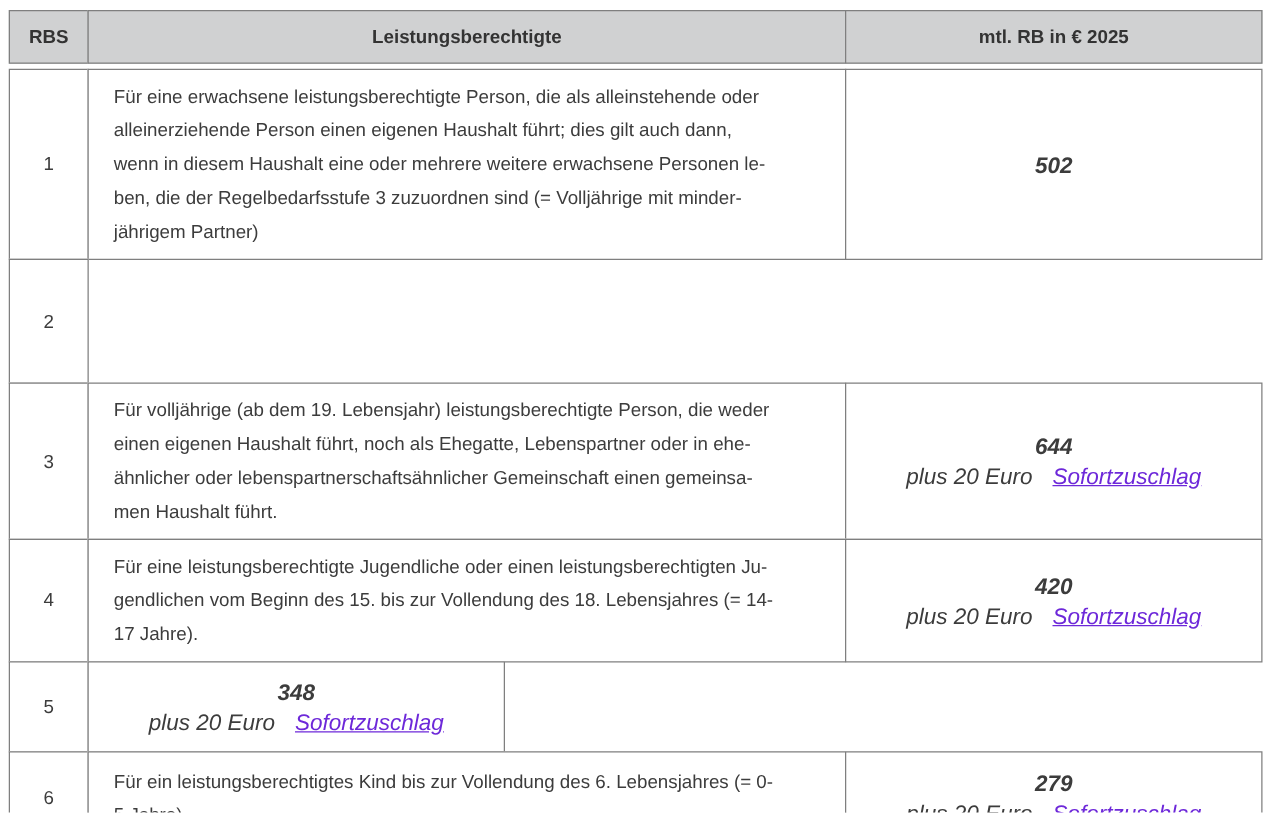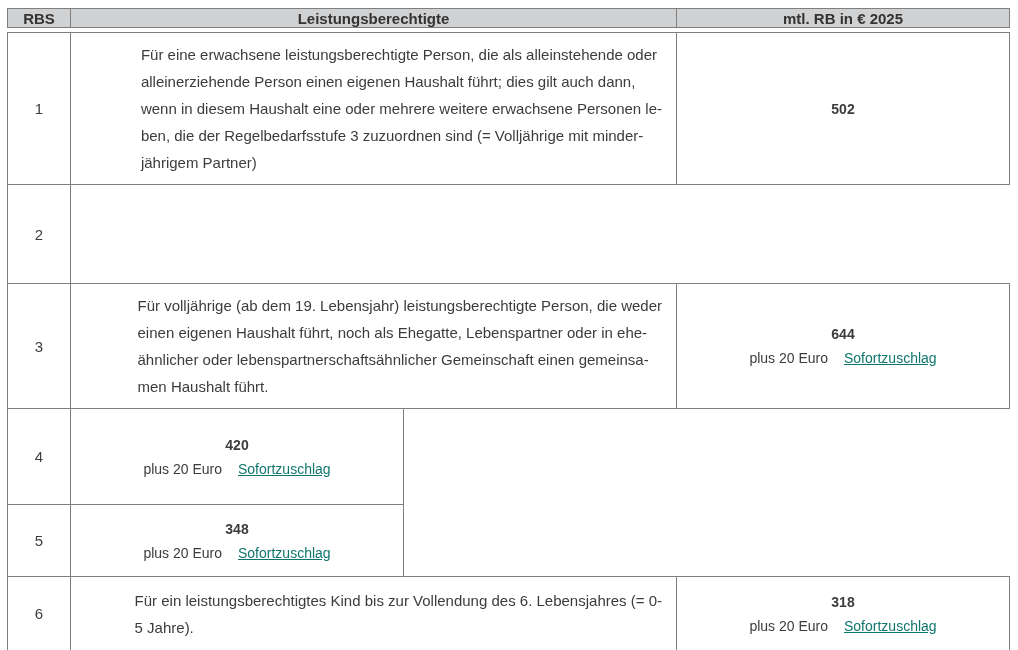--- a/index.html
+++ b/index.html
@@ -13,28 +13,28 @@
   }
   .tbl { width: 1005px; }
   .hrow, .row { display: flex; }
   .row + .row { margin-top: -1px; }
   .cell {
     border: 1px solid #7f7f7f;
     background: #ffffff;
   }
   .cell + .cell { margin-left: -1px; }
   .c1 { width: 64px;  flex: 0 0 64px; }
-  .c2 { width: 607px; flex: 0 0 607px; justify-content: flex-end; }
+  .c2 { width: 607px; flex: 0 0 607px; }
   .c3 { width: 334px; flex: 0 0 334px; }
 
   
   .hrow { margin-bottom: 4px; }
   .hrow .cell {
     background: #d0d1d2;
-    height: 20px;
+    height: 43px;
     display: flex;
     align-items: center;
     justify-content: center;
     font-weight: bold;
     font-size: 15px;
     color: #333333;
   }
 
   
   .rbs-cell {
@@ -50,26 +50,27 @@
     font-size: 15px;
     line-height: 27px;
   }
   .desc-cell .desc-text { white-space: pre-line; }
   .amount-cell {
     display: flex;
     flex-direction: column;
     align-items: center;
     justify-content: center;
     text-align: center;
-    font-size: 14px;
+    font-size: 18px;
+    font-style: italic;
   }
   .amount-value { font-weight: bold; line-height: 24px; }
   .supplement-line { line-height: 24px; }
   .supplement-line a {
-    color: #0f766e;
+    color: #6d28d9;
     text-decoration: underline;
     margin-left: 16px;
     cursor: pointer;
   }
 </style>
 </head>
 <body>
 
 <div class="tbl">
 
@@ -108,20 +109,25 @@
     <div class="cell c3 amount-cell">
       <div class="amount-value">644</div>
       <div class="supplement-line">
         <span>plus 20 Euro</span><a>Sofortzuschlag</a>
       </div>
     </div>
   </div>
 
   <div class="row" style="min-height:97px">
     <div class="cell c1 rbs-cell">4</div>
+    <div class="cell c2 desc-cell">
+      <span class="desc-text">Für eine leistungsberechtigte Jugendliche oder einen leistungsberechtigten Ju-
+gendlichen vom Beginn des 15. bis zur Vollendung des 18. Lebensjahres (= 14-
+17 Jahre).</span>
+    </div>
     <div class="cell c3 amount-cell">
       <div class="amount-value">420</div>
       <div class="supplement-line">
         <span>plus 20 Euro</span><a>Sofortzuschlag</a>
       </div>
     </div>
   </div>
 
   <div class="row" style="min-height:73px">
     <div class="cell c1 rbs-cell">5</div>
@@ -133,20 +139,20 @@
     </div>
   </div>
 
   <div class="row" style="min-height:75px">
     <div class="cell c1 rbs-cell">6</div>
     <div class="cell c2 desc-cell">
       <span class="desc-text">Für ein leistungsberechtigtes Kind bis zur Vollendung des 6. Lebensjahres (= 0-
 5 Jahre).</span>
     </div>
     <div class="cell c3 amount-cell">
-      <div class="amount-value">318</div>
+      <div class="amount-value">279</div>
       <div class="supplement-line">
         <span>plus 20 Euro</span><a>Sofortzuschlag</a>
       </div>
     </div>
   </div>
 
 </div>
 
 </body></html>

